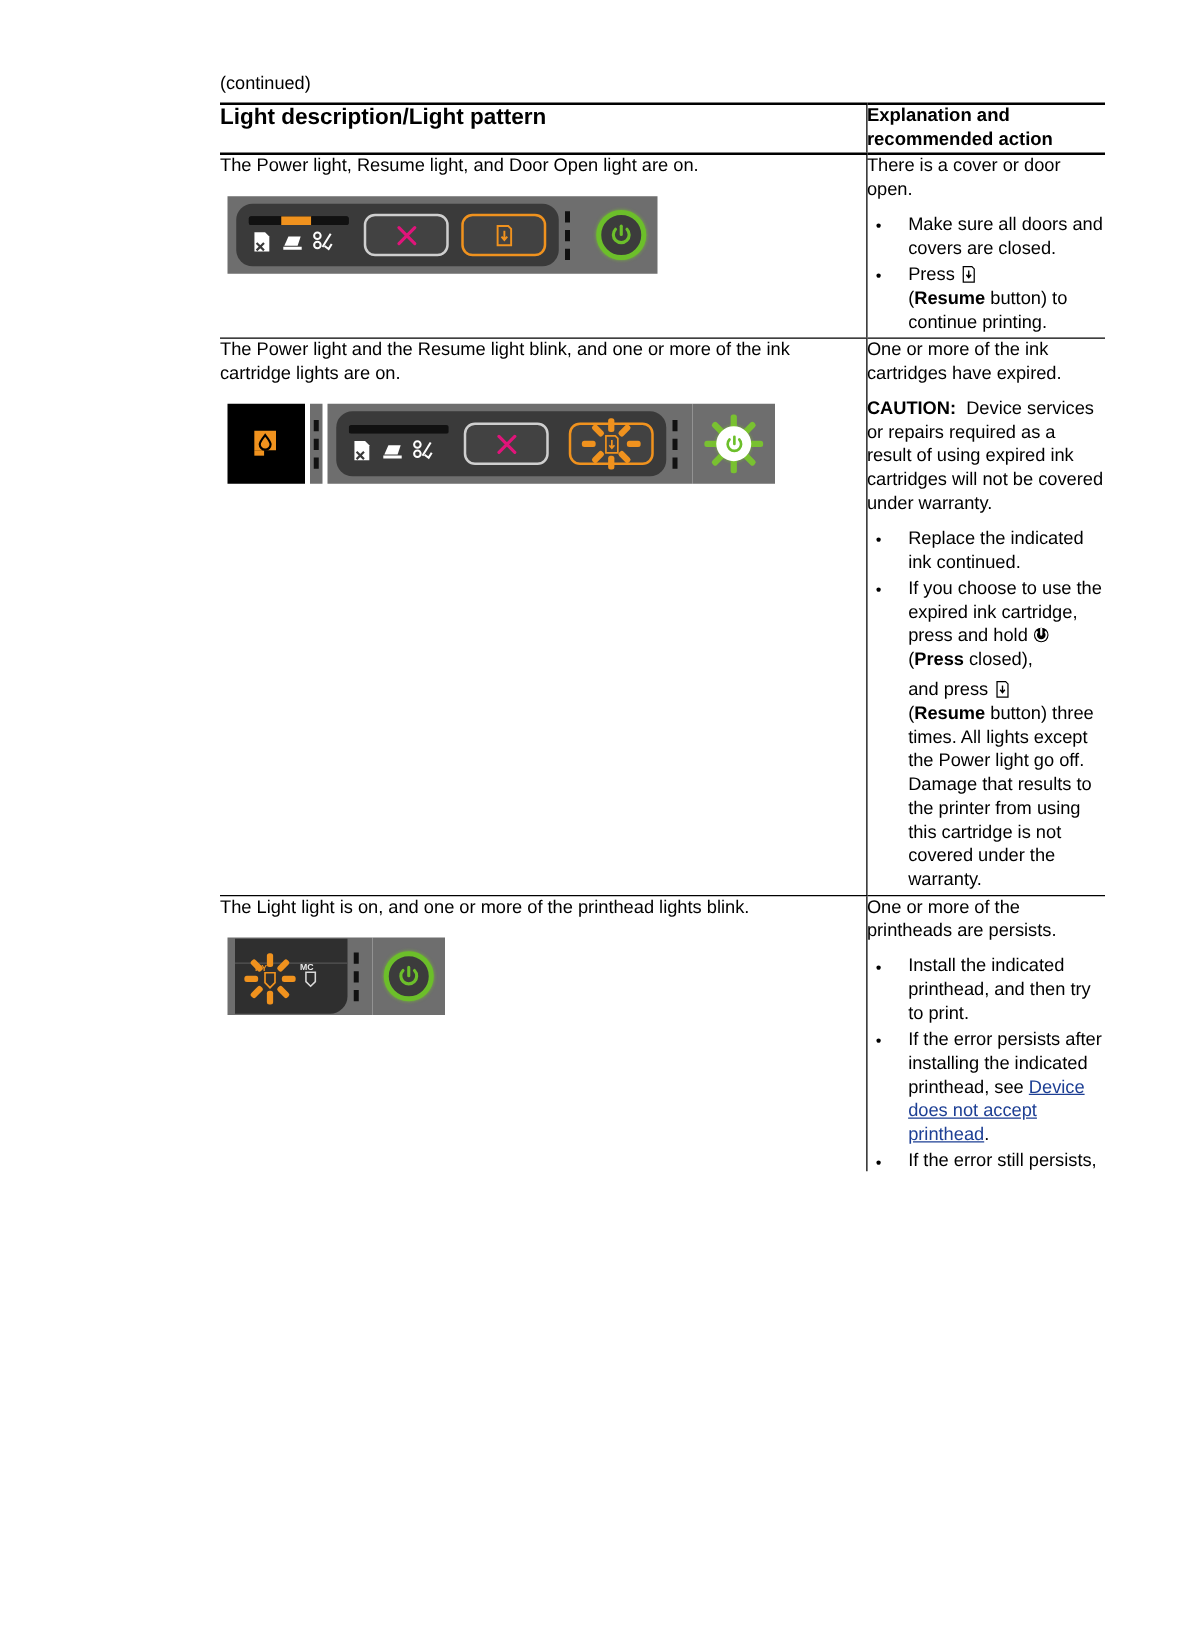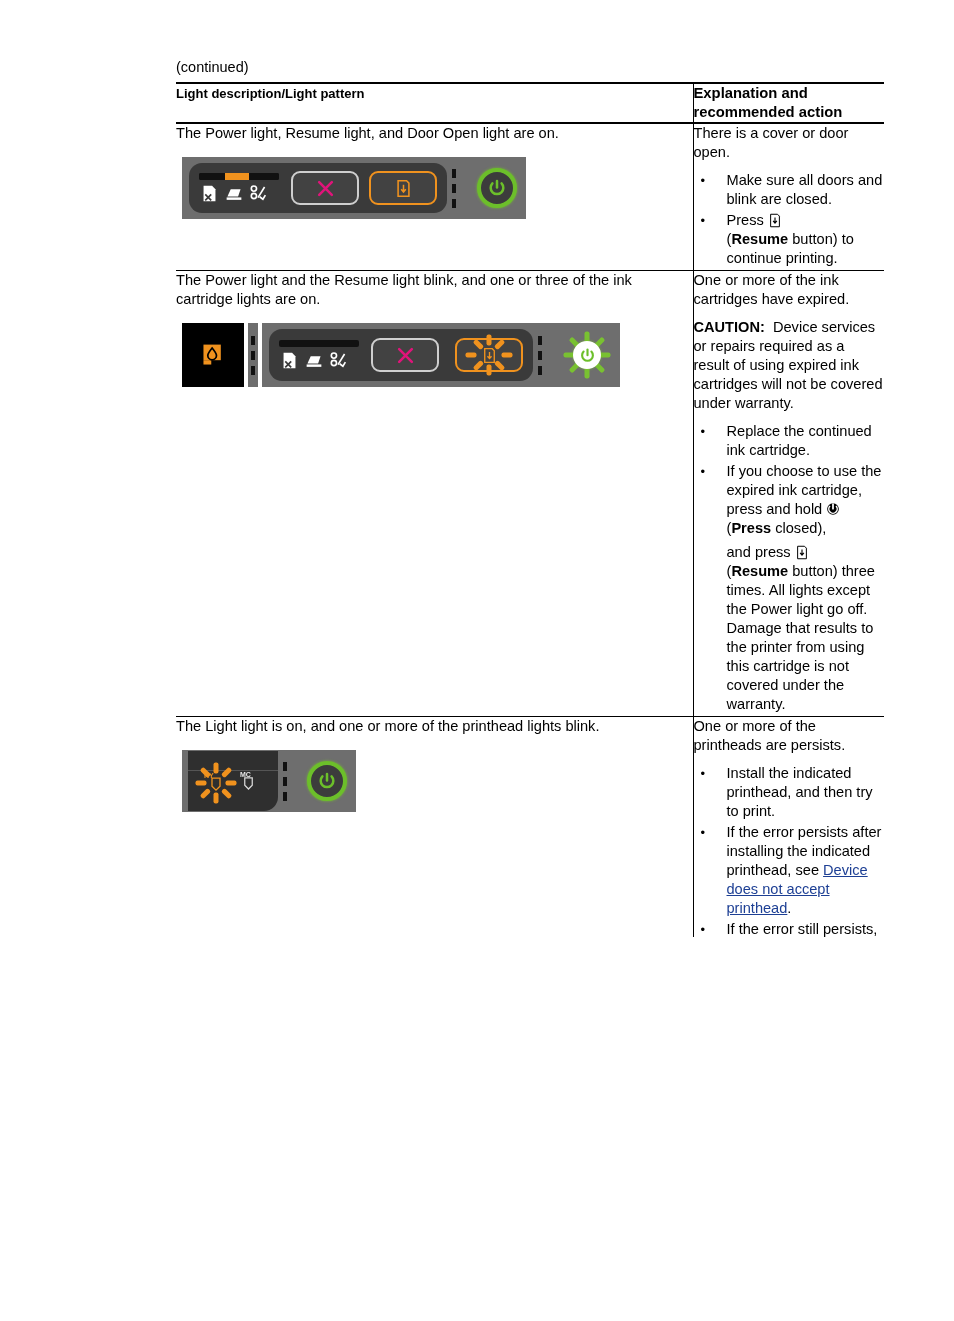--- a/index.html
+++ b/index.html
@@ -49,21 +49,21 @@
 
   
   .rule-thick-top { border-top: 2.5px solid #000; }
   .rule-thick-bot { border-bottom: 2.5px solid #000; }
   .rule-thin-bot  { border-bottom: 1.2px solid #000; }
 
   
   .vdiv { border-left: 1.2px solid #000; }
 
   .hcell-l {
-    font-size: 13px;
+    font-size: 18px;
     font-weight: bold;
     line-height: 19px;
     padding: 10px 10px 10px 8px;
   }
   .hcell-r {
     font-size: 14.8px;
     font-weight: bold;
     line-height: 19px;
     padding: 10px 6px 10px 10px;
   }
@@ -279,37 +279,37 @@
             </div>
           </div>
         </div>
       </td>
 
       <td class="bcell-r rule-thin-bot vdiv">
         <p>There is a cover or door open.</p>
         <ul class="acts">
           <li>
             <span class="bul">•</span>
-            <span>Make sure all doors and blink are closed.</span>
+            <span>Make sure all doors and covers are closed.</span>
           </li>
           <li>
             <span class="bul">•</span>
             <span>Press </span><svg viewBox="0 0 22 24" width="14" height="15" style="vertical-align:-3px">
                 <path d="M4 2 h11 l3 3 v17 h-14 z" fill="#fff" stroke="#000" stroke-width="1.6"></path>
                 <path d="M11 7 v9 M8 12.5 l3 3.8 l3 -3.8" stroke="#000" stroke-width="1.8" fill="none"></path>
               </svg><br>
             <span> (</span><b>Resume</b><span> button) to continue printing.</span>
           </li>
         </ul>
       </td>
     </tr>
 
     <tr>
       <td class="bcell-l rule-thin-bot">
-        <p class="desc">The Power light and the Resume light blink, and one or three of the ink cartridge lights are on.</p>
+        <p class="desc">The Power light and the Resume light blink, and one or more of the ink cartridge lights are on.</p>
 
         <div class="panel-wrap">
           <div class="cp-block dark" style="height:64px;width:62px;justify-content:center;">
             <svg viewBox="0 0 30 30" width="26" height="26">
               <rect x="4" y="3" width="20" height="18" fill="#f0921e"></rect>
               <rect x="4" y="21" width="9" height="5" fill="#f0921e"></rect>
               <path d="M14 7 c4 5 5 6.5 5 8.5 a5 5 0 0 1 -10 0 c0 -2 1 -3.5 5 -8.5 z" fill="none" stroke="#000" stroke-width="2"></path>
             </svg>
           </div>
           <div class="divider-dots" style="margin:0 4px;background:#6e6e6e;padding:0 3px;">
@@ -401,21 +401,21 @@
       </td>
 
       <td class="bcell-r rule-thin-bot vdiv">
         <p>One or more of the ink cartridges have expired.</p>
         <p>
           <b>CAUTION:</b>&nbsp;&nbsp;<span>Device services or repairs required as a result of using expired ink cartridges will not be covered under warranty.</span>
         </p>
         <ul class="acts">
           <li>
             <span class="bul">•</span>
-            <span>Replace the continued ink cartridge.</span>
+            <span>Replace the indicated ink continued.</span>
           </li>
           <li>
             <span class="bul">•</span>
             <span>If you choose to use the expired ink cartridge, press and hold </span><svg viewBox="0 0 24 24" width="14" height="14" style="vertical-align:-2px">
               <circle cx="12" cy="12" r="10" fill="#000"></circle>
               <path d="M12 3.5 v8" stroke="#fff" stroke-width="3" stroke-linecap="round"></path>
               <path d="M6.8 7 a7.2 7.2 0 1 0 10.4 0" stroke="#fff" stroke-width="2.6" fill="none"></path>
             </svg><br>
             <span>(</span><b>Press</b><span> closed),</span>
             <span style="display:block;height:5px"></span>

